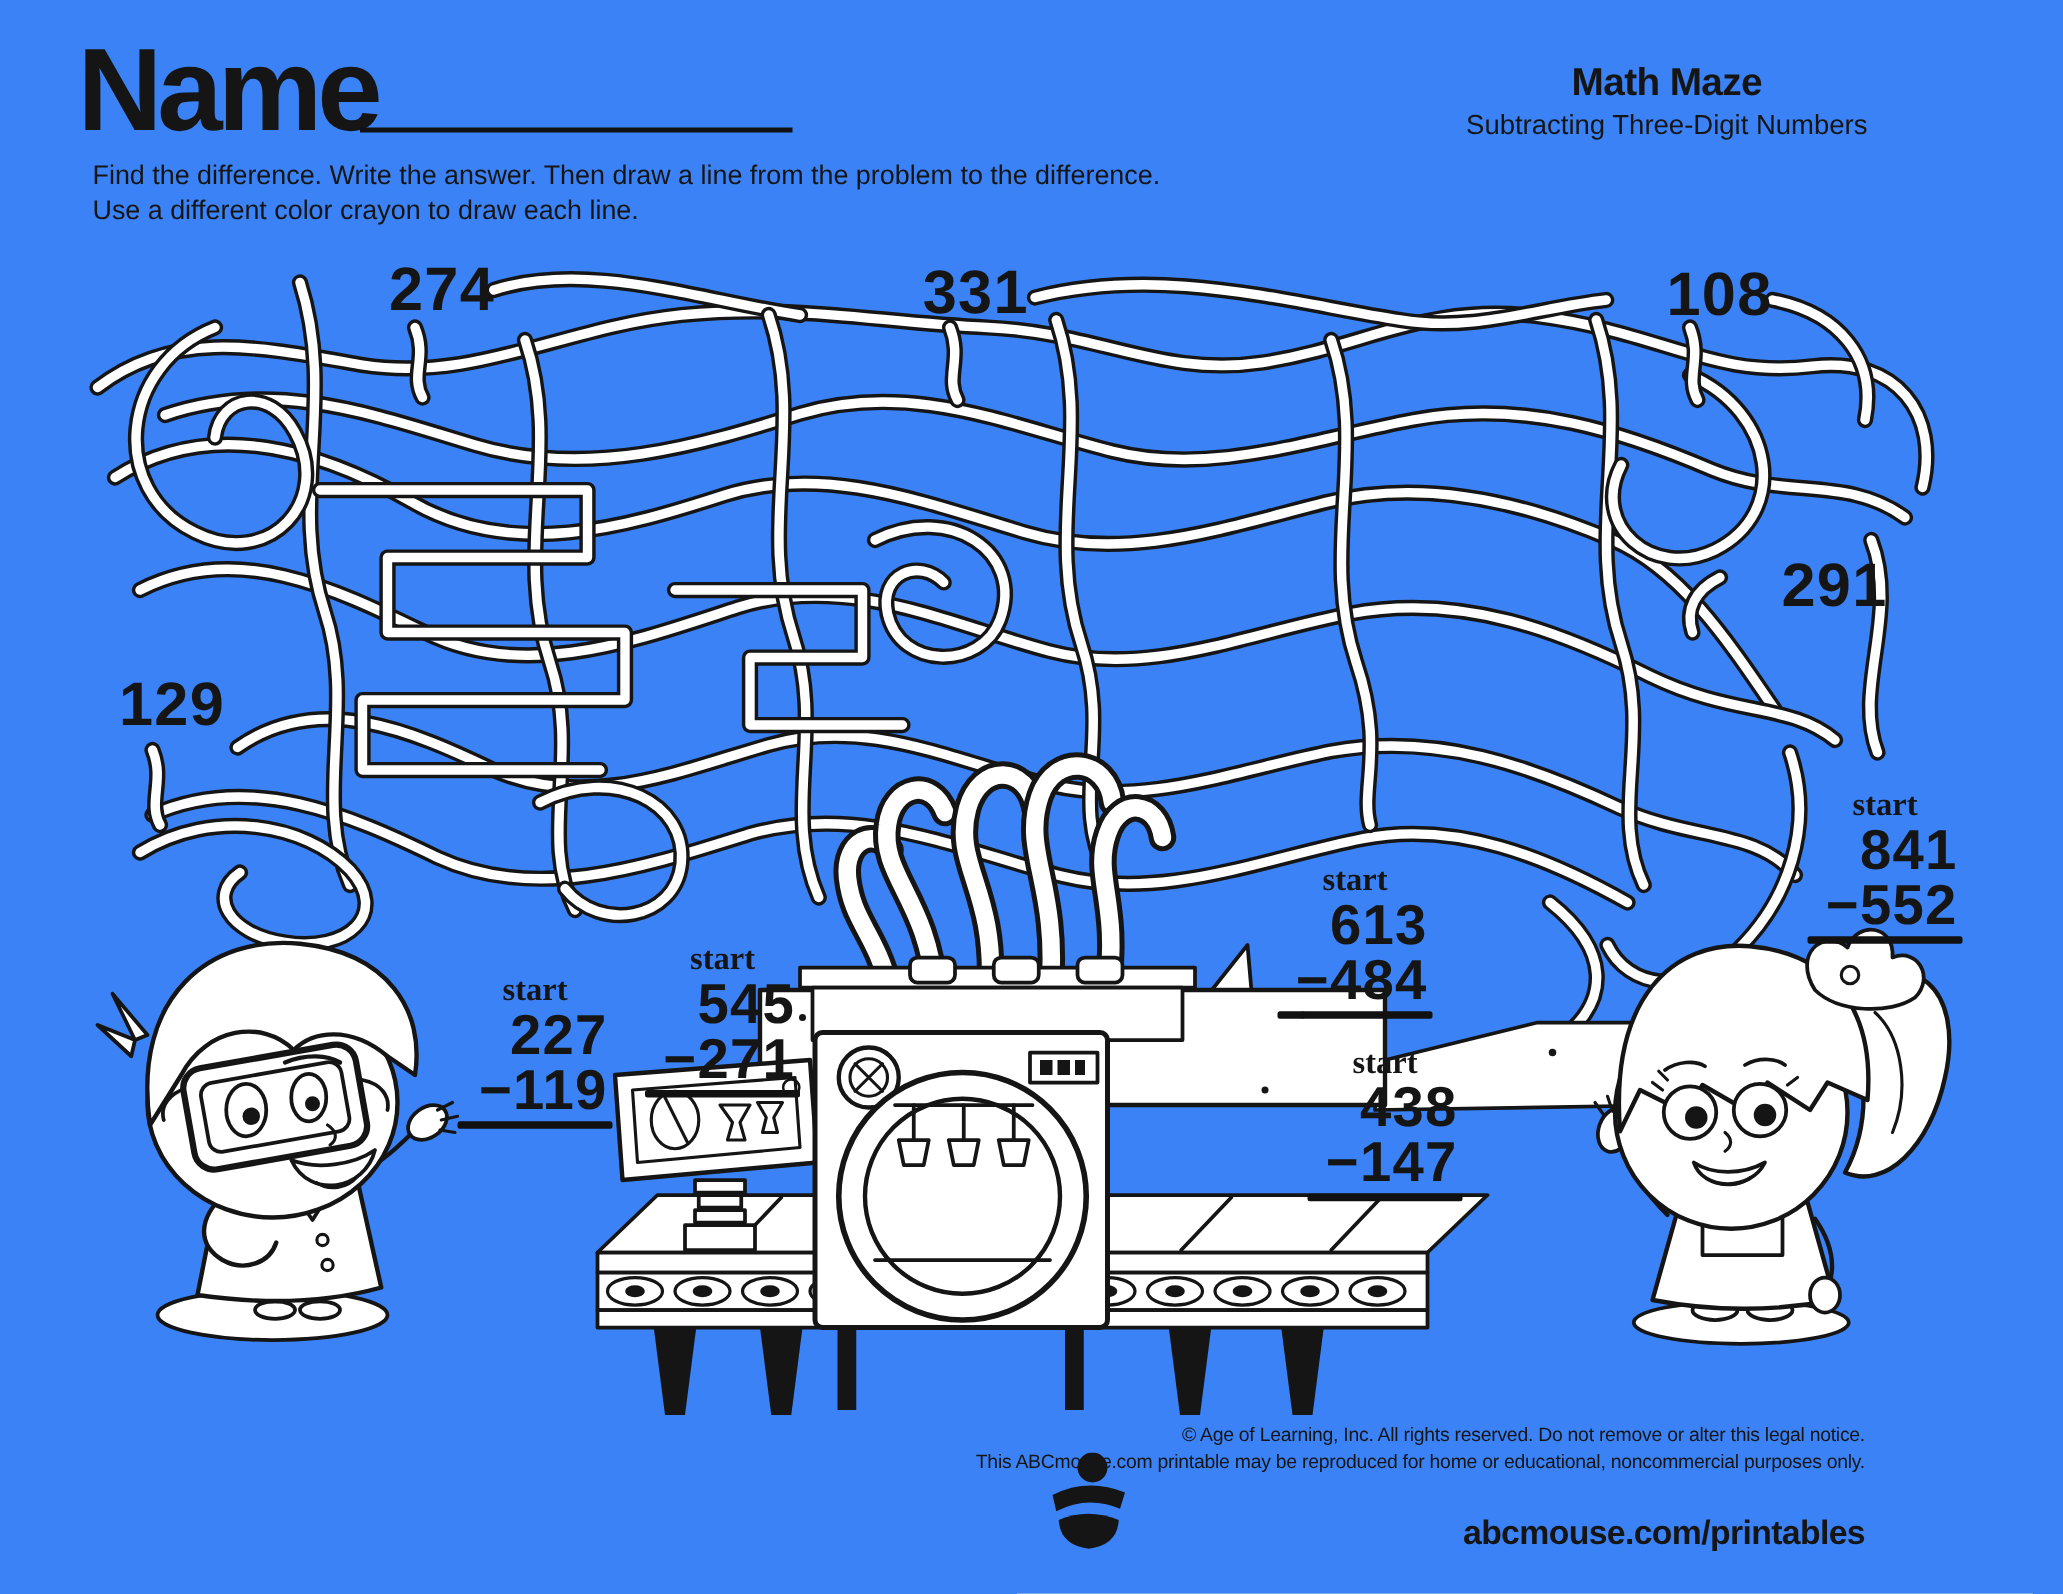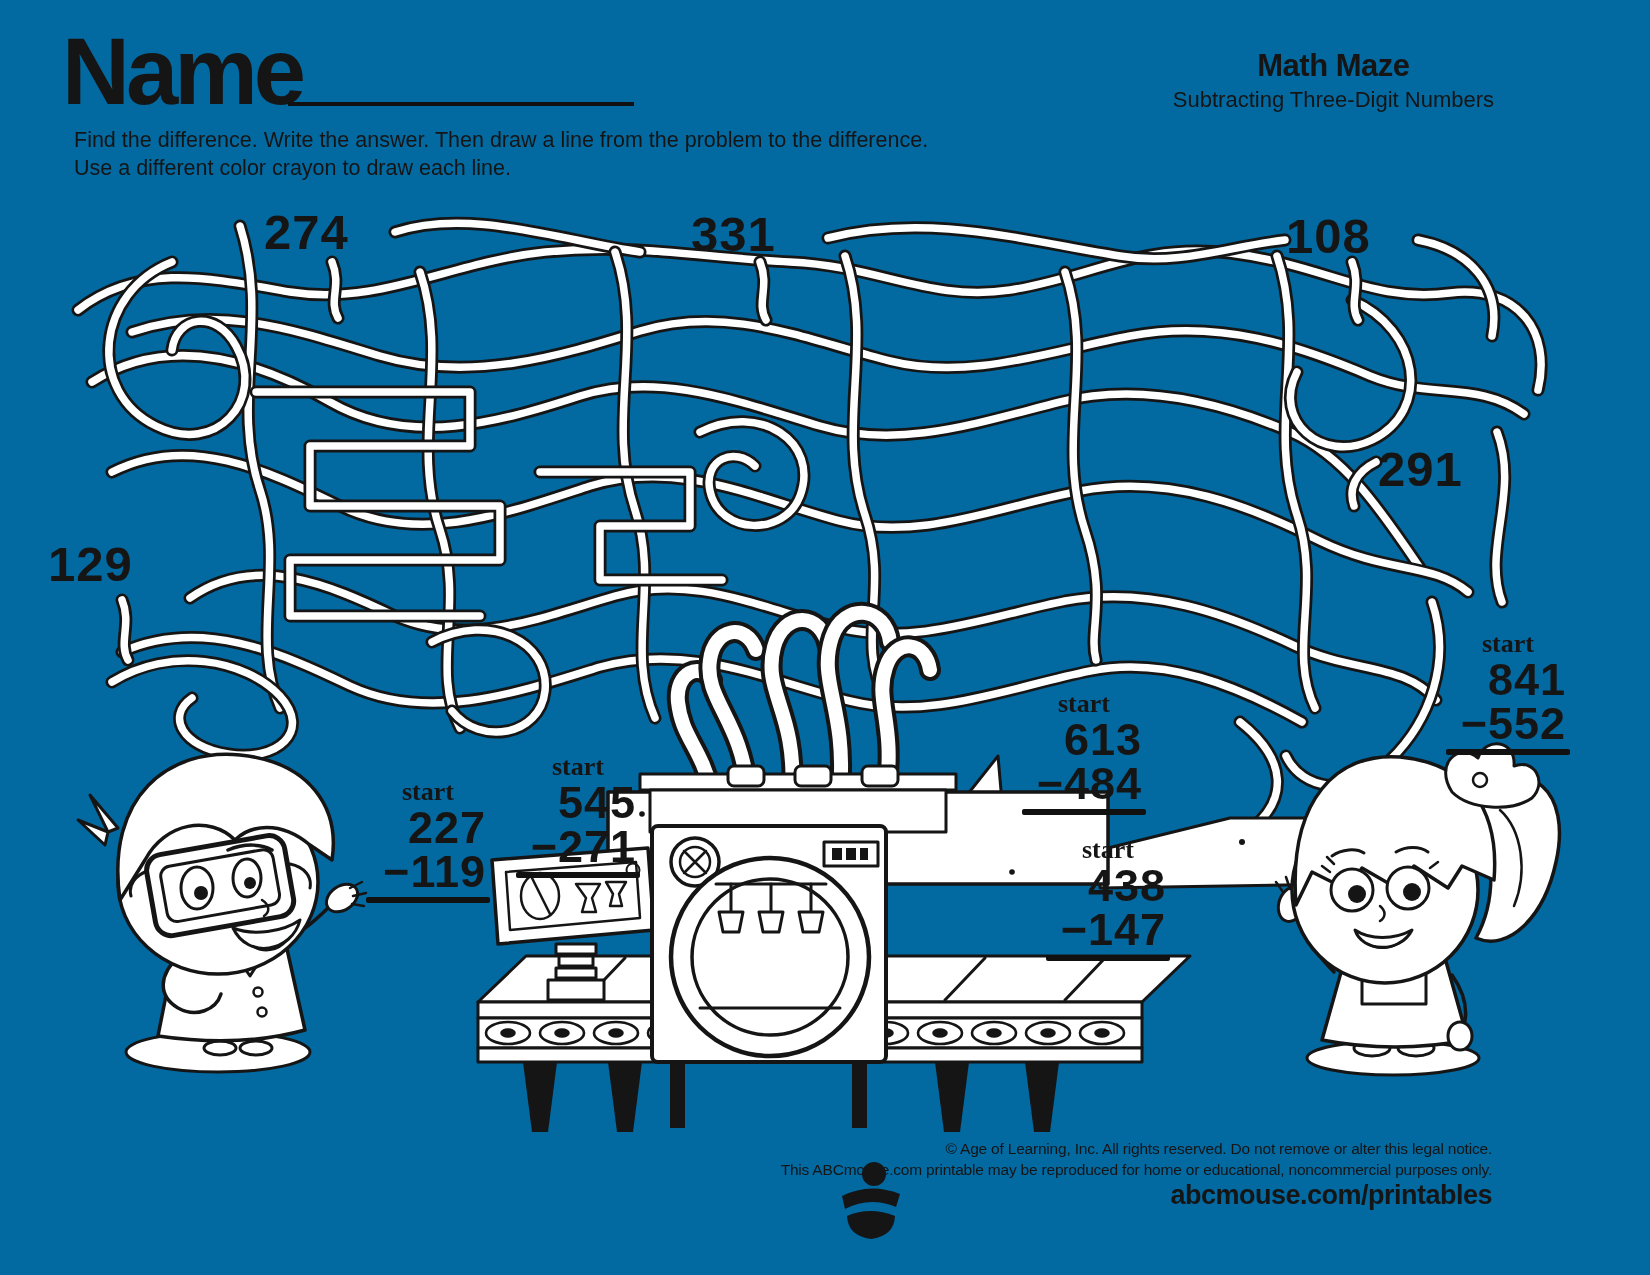--- a/index.html
+++ b/index.html
@@ -1,44 +1,44 @@
 <!DOCTYPE html>
 <html><head>
 <meta charset="utf-8">
 <style>
   html,body{margin:0;padding:0;background:#e8e8e8;}
   .page{
-    position:relative;width:1650px;height:1275px;background:#0369a1;
+    position:relative;width:1650px;height:1275px;background:#3b82f6;
     font-family:"Liberation Sans",sans-serif;color:#151515;overflow:hidden;margin:0 auto;
   }
   .abs{position:absolute;}
   
   #name-label{left:62px;top:18px;font-size:94px;font-weight:800;letter-spacing:-4px;}
   #name-line{left:288px;top:56px;width:346px;height:46px;border-bottom:4px solid #111;}
   #title-block{right:156px;top:48px;text-align:center;}
   #mm-title{font-size:31px;font-weight:800;letter-spacing:-0.5px;}
   #mm-subtitle{font-size:22px;margin-top:3px;}
   #instructions{left:74px;top:126px;font-size:21.5px;line-height:28px;}
   
-  .answer{width:132px;text-align:left;font-size:49px;font-weight:800;letter-spacing:1px;}
+  .answer{width:132px;text-align:right;font-size:49px;font-weight:800;letter-spacing:1px;}
   #a274{left:264px;top:204px;} #a289{left:691px;top:206px;} #a108{left:1286px;top:208px;}
   #a291{left:1378px;top:430px;margin-top:11px;} #a129{left:48px;top:536px;}
   
   .problem{width:124px;text-align:right;}
   .problem .start{font-family:"Liberation Serif",serif;font-size:26px;font-weight:700;
     text-align:center;padding-left:0;line-height:28px;}
   .problem .num{font-size:45px;font-weight:800;line-height:44px;letter-spacing:1px;padding-right:4px;}
   .problem .blank{margin-top:3px;height:6px;background:#111;border-radius:2px;}
   #p1{left:366px;top:778px;} #p2{left:516px;top:753px;} #p3{left:1022px;top:690px;}
   #p4{left:1046px;top:836px;} #p5{left:1446px;top:630px;}
   
   #legal{right:158px;top:1138px;text-align:right;font-size:15.5px;line-height:21px;letter-spacing:-0.2px;}
   #brand-icon{left:840px;top:1162px;width:62px;height:78px;}
   #brand-text{left:908px;top:1178px;font-size:47px;font-weight:800;letter-spacing:-2px;}
-  #url{right:158px;top:1180px;font-size:27px;font-weight:800;letter-spacing:-0.5px;margin-left:44px;}
+  #url{right:158px;top:1211px;font-size:27px;font-weight:800;letter-spacing:-0.5px;margin-left:44px;}
   svg{display:block;}
 </style>
 </head>
 <body>
 
 <div class="page">
 
   <svg class="abs" style="left:0;top:0" width="1650" height="1275" viewBox="0 0 1650 1275">
 
     <g fill="none" stroke="#151515" stroke-linecap="round" stroke-linejoin="round">

